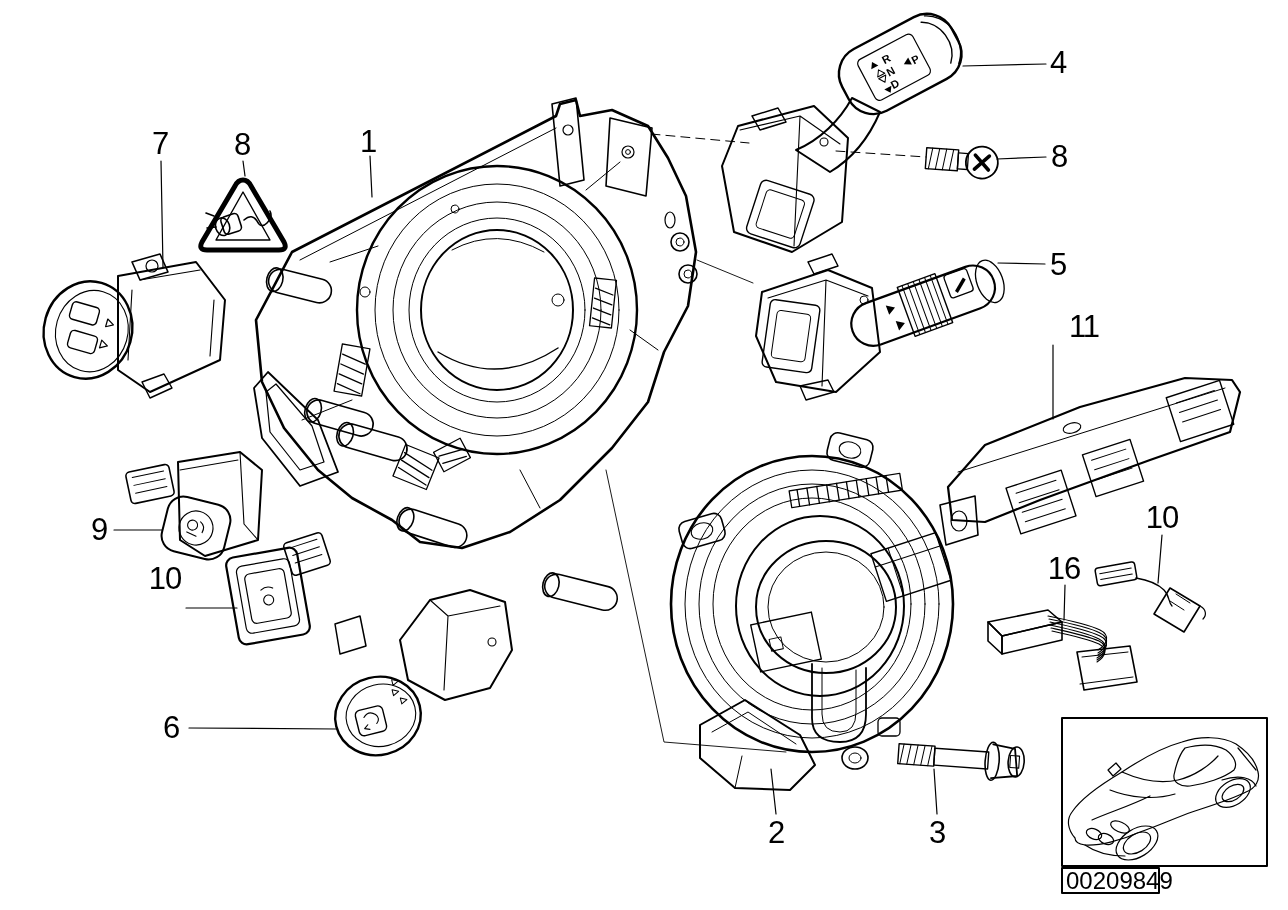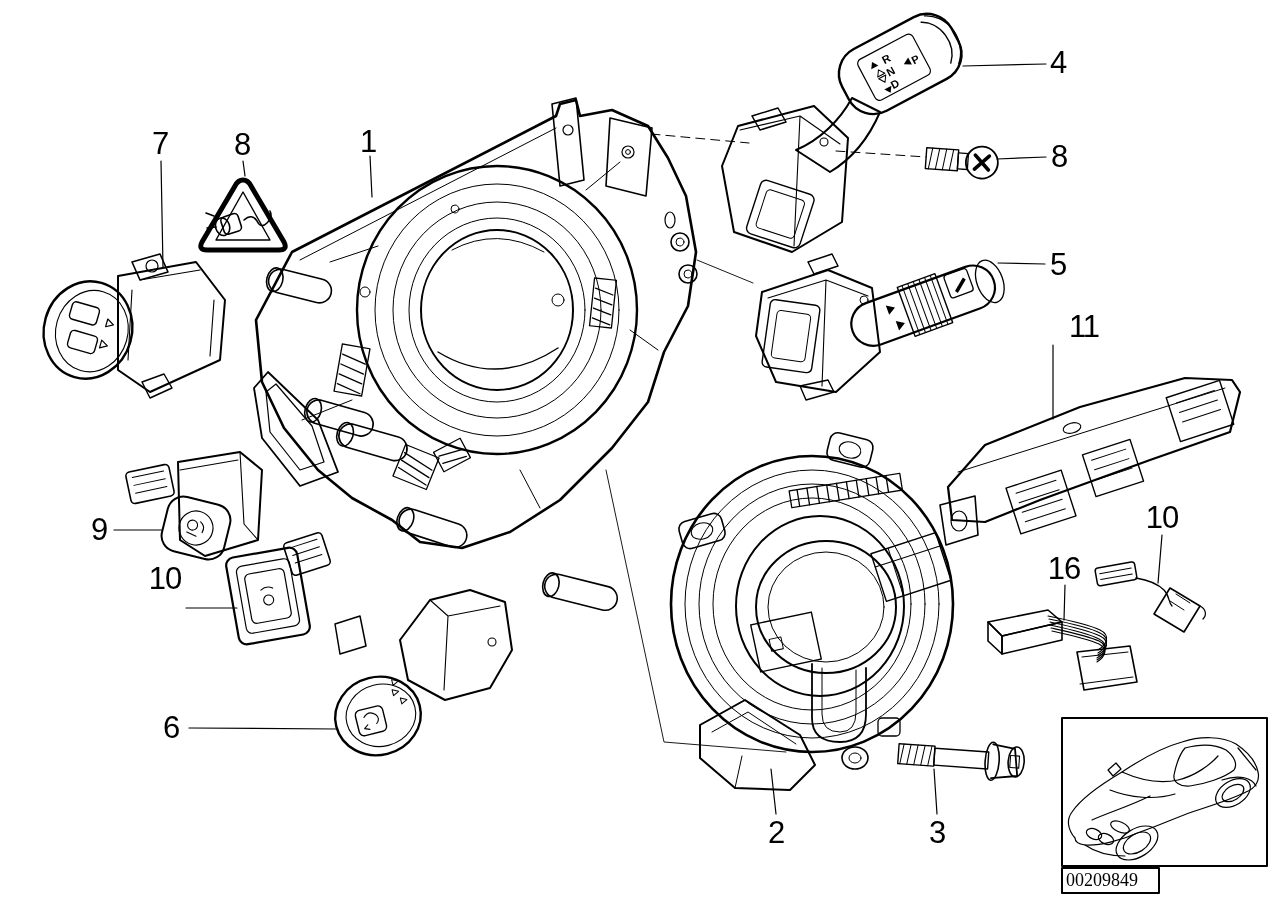--- a/index.html
+++ b/index.html
@@ -9,21 +9,21 @@
   }
   .stage svg{position:absolute;left:0;top:0;}
   .callout{
     position:absolute;transform:translate(-50%,-50%);
     font-family:"Liberation Sans", sans-serif;
     font-size:31px;font-weight:400;color:#000;line-height:1;
     letter-spacing:-1px;cursor:pointer;user-select:none;
   }
   .code-text{
     position:absolute;left:1066px;top:869px;width:90px;height:23px;
-    font-family:Liberation Serif, serif;font-size:18px;color:#000;
+    font-family:Liberation Sans, sans-serif;font-size:24px;color:#000;
     letter-spacing:0px;line-height:23px;white-space:nowrap;
   }
 </style>
 </head>
 <body>
 
 <div class="stage">
 
 <svg width="1288" height="910" viewBox="0 0 1288 910" stroke="#000" fill="none" stroke-linecap="round" stroke-linejoin="round">
 

